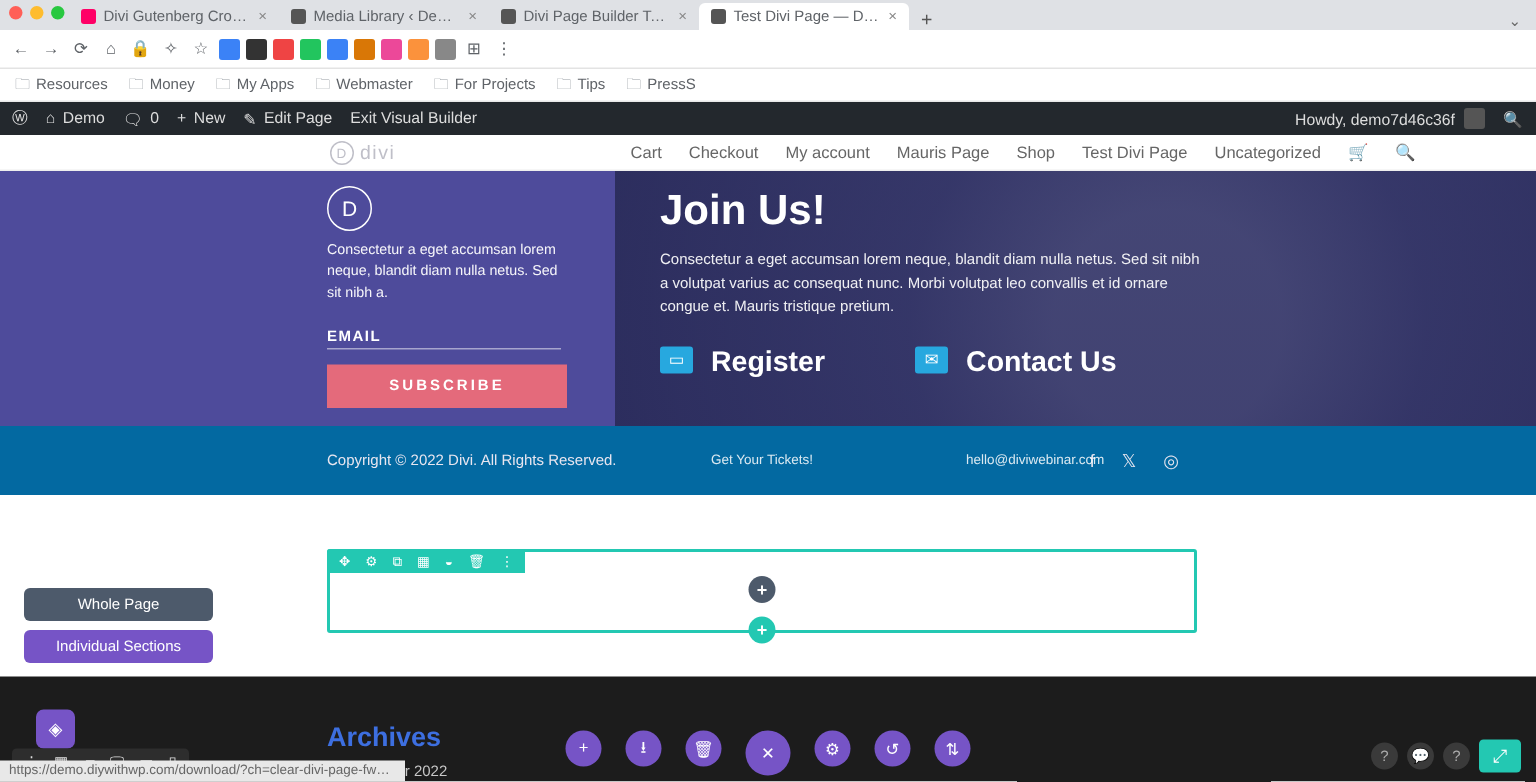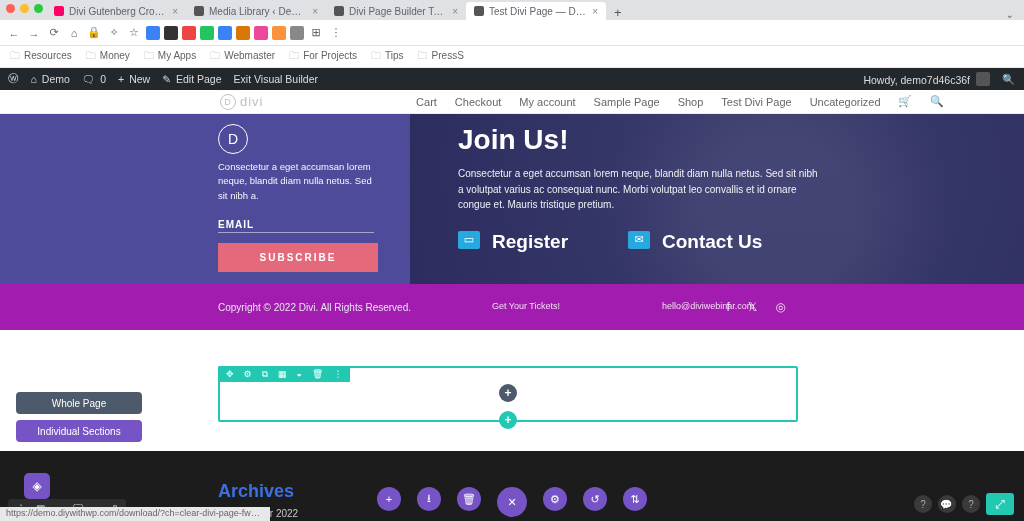--- a/index.html
+++ b/index.html
@@ -47,31 +47,31 @@
   .site-head .nav { margin-left: auto; display: flex; gap: 18px; align-items: center; }
 
   
   .hero { height: 170px; display: flex; }
   .hero-left { width: 410px; background: #4e4b9b; color: #fff; padding: 10px 36px 16px 218px; }
   .hero-left .logo2 { width: 30px; height: 30px; border: 1.5px solid #fff; border-radius: 50%; display: flex; align-items: center; justify-content: center; font-size: 14px; margin-bottom: 6px; }
   .hero-left p { font-size: 9.5px; line-height: 1.5; margin-bottom: 16px; opacity: .95; }
   .hero-left .lbl { font-size: 10px; font-weight: 600; letter-spacing: 1px; margin-bottom: 2px; }
   .hero-left .line { height: 1px; background: rgba(255,255,255,.5); margin-bottom: 10px; }
   .hero-left .sub { background: #e46a7b; text-align: center; padding: 9px 0; font-size: 10px; font-weight: 600; letter-spacing: 2px; width: 160px; }
-  .hero-right { flex: 1; position: relative; color: #fff; padding: 10px 40px 0 48px; background: linear-gradient(rgba(40,40,90,.75),rgba(40,40,90,.78)), radial-gradient(circle at 60% 60%, #9aa0c6 0 20%, #5f6596 45%, #3a3f6b 100%); }
+  .hero-right { flex: 1; position: relative; color: #fff; padding: 10px 40px 0 30px; background: linear-gradient(rgba(40,40,90,.75),rgba(40,40,90,.78)), radial-gradient(circle at 60% 60%, #9aa0c6 0 20%, #5f6596 45%, #3a3f6b 100%); }
   .hero-right h2 { font-size: 28px; font-weight: 800; margin-bottom: 10px; }
   .hero-right p { font-size: 10px; line-height: 1.55; max-width: 360px; opacity: .92; margin-bottom: 18px; }
   .blurbs { display: flex; gap: 60px; }
   .blurb { display: flex; gap: 12px; }
   .blurb .bic { width: 22px; height: 18px; background: #27a8df; border-radius: 2px; display: flex; align-items: center; justify-content: center; color: #fff; font-size: 11px; }
   .blurb h4 { font-size: 19px; font-weight: 700; margin-bottom: 2px; }
   .blurb .sm { font-size: 9px; opacity: .85; margin-top: 48px; }
 
   
-  .foot { height: 46px; background: #a21caf; color: #e8e6f0; display: flex; align-items: center; padding: 0 218px; font-size: 10px; }
+  .foot { height: 46px; background: #0369a1; color: #e8e6f0; display: flex; align-items: center; padding: 0 218px; font-size: 10px; }
   .foot .soc { margin-left: auto; margin-right: 20px; display: flex; gap: 18px; font-size: 12px; }
 
   
   .canvas { height: 121px; position: relative; background: #fff; }
   .opt-btn { position: absolute; left: 16px; width: 126px; height: 22px; border-radius: 4px; display: flex; align-items: center; justify-content: center; font-size: 10px; color: #fff; }
   .opt1 { top: 62px; background: #4d5a6b; }
   .opt2 { top: 90px; background: #7654c6; }
   .sect { position: absolute; left: 218px; top: 36px; width: 580px; height: 56px; border: 2px solid #23c8b2; border-radius: 2px; }
   .sect-tb { position: absolute; left: -2px; top: -2px; height: 16px; background: #23c8b2; display: flex; align-items: center; gap: 10px; padding: 0 8px; color: #fff; font-size: 9px; border-radius: 2px 2px 0 0; }
   .sect-tb span { line-height: 1; }
@@ -183,21 +183,21 @@
 
 <div class="site-head">
   <div class="logo">
       <span class="circ">D</span>
       <span>divi</span>
     </div>
   <div class="nav">
     <span>Cart</span>
     <span>Checkout</span>
     <span>My account</span>
-    <span>Sample Page</span>
+    <span>Mauris Page</span>
     <span>Shop</span>
     <span>Test Divi Page</span>
     <span>Uncategorized</span>
     <span>🛒</span>
     <span>🔍</span>
   </div>
 </div>
 
 <div class="hero">
   <div class="hero-left">

